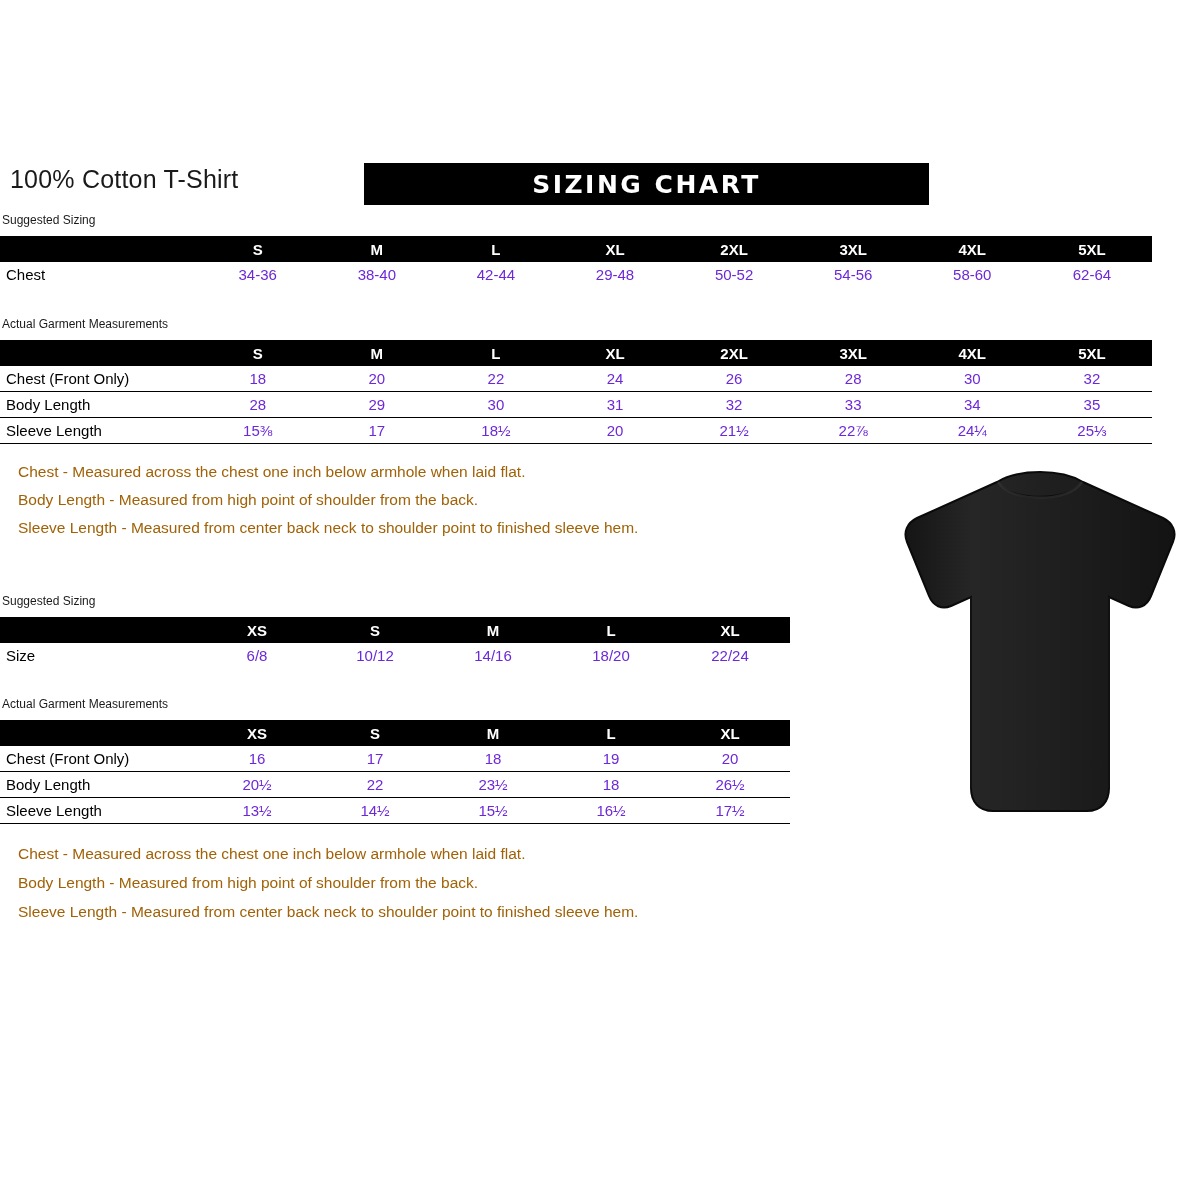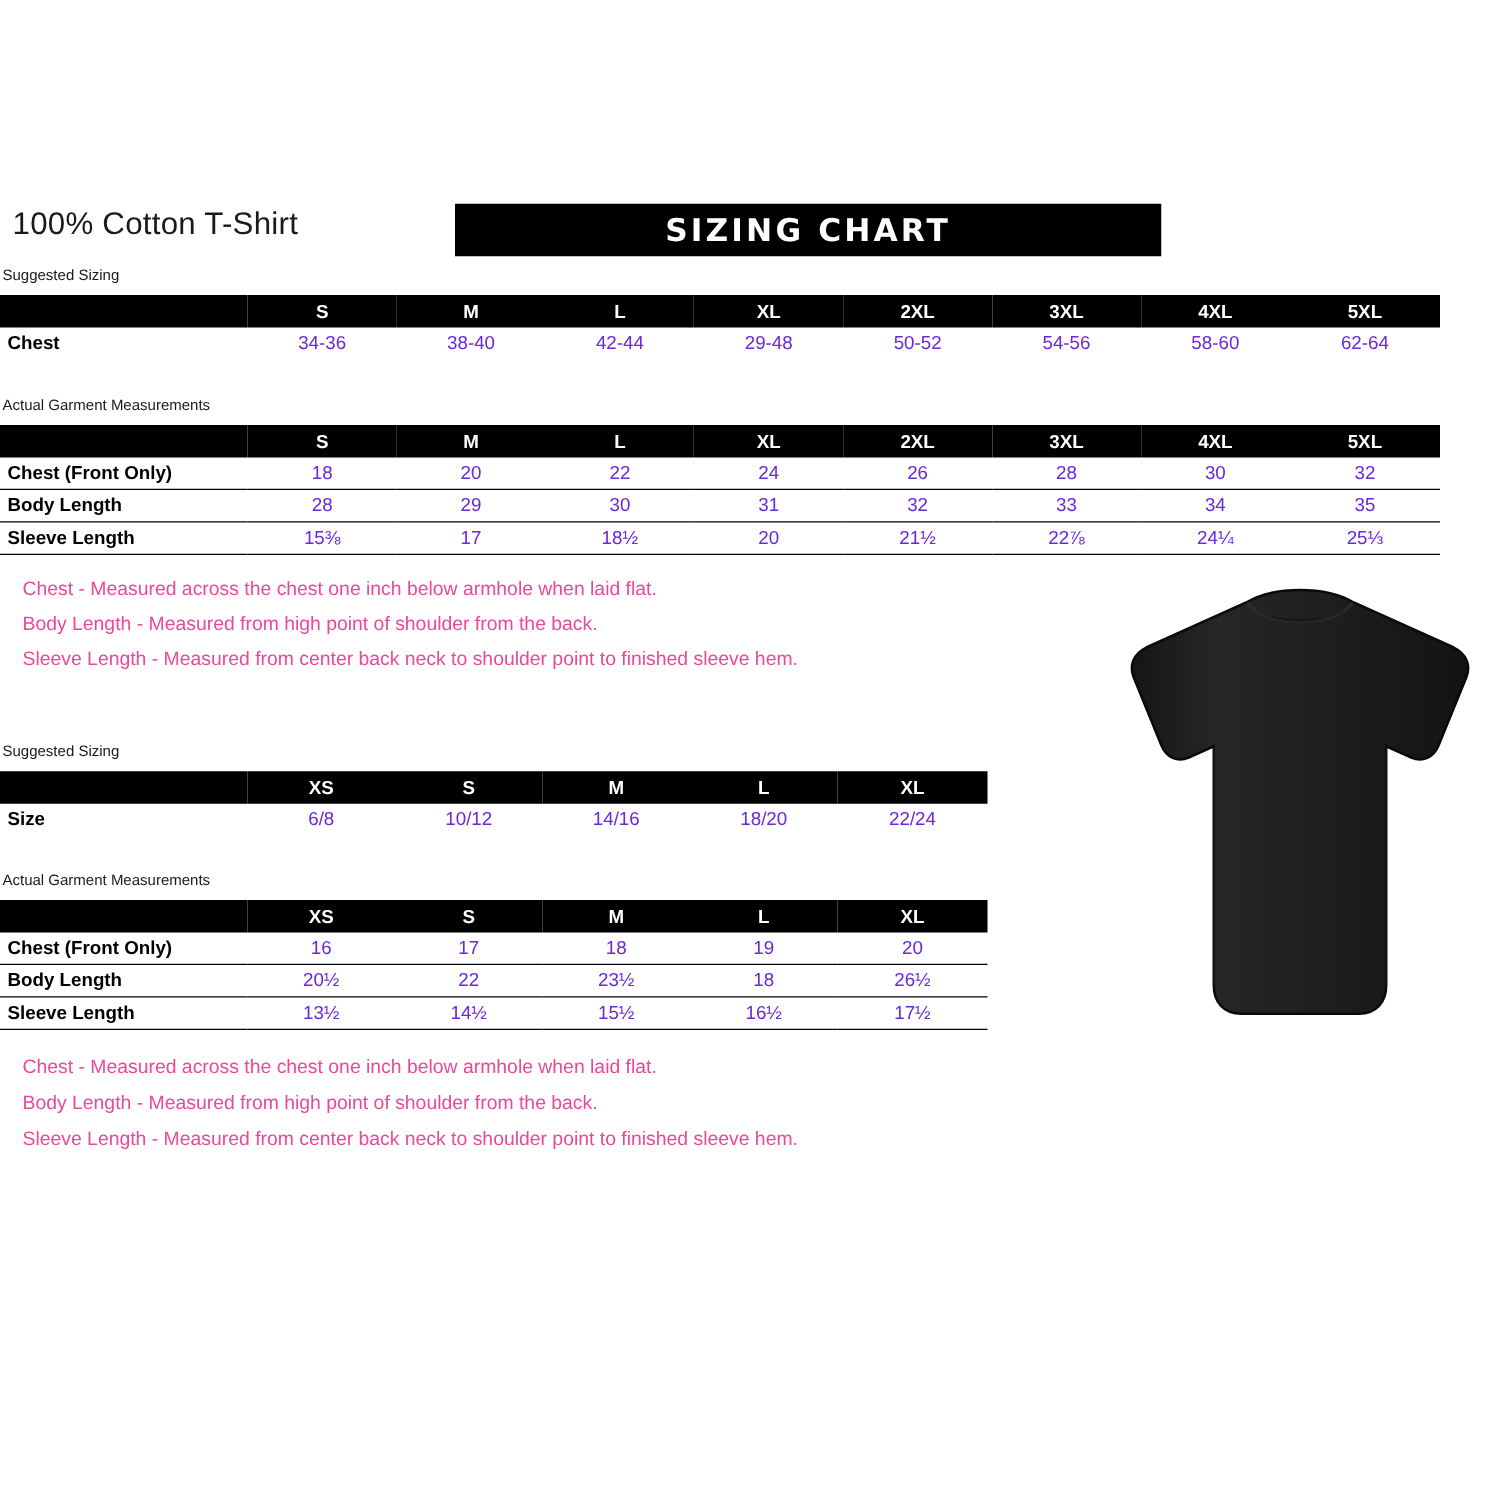--- a/index.html
+++ b/index.html
@@ -87,32 +87,32 @@
     height: 25px;
     padding: 0 0 0 0;
     text-align: center;
     font-size: 15px;
     color: #6d28d9;
     border: none;
   }
   table.size-table td.rowhead {
     text-align: left;
     padding-left: 6px;
-    font-weight: bold;
+    font-weight: normal;
     color: #000000;
   }
   table.size-table tr.ruled td {
     border-bottom: 1px solid #000000;
   }
 
   
   .note {
     position: absolute;
     font-size: 15.5px;
-    color: #ec4899;
+    color: #a16207;
     white-space: nowrap;
   }
 
   .youth-title {
     position: absolute;
     left: 10px;
     top: 550px;
     font-size: 25px;
     font-weight: 400;
     color: #1a1a1a;

